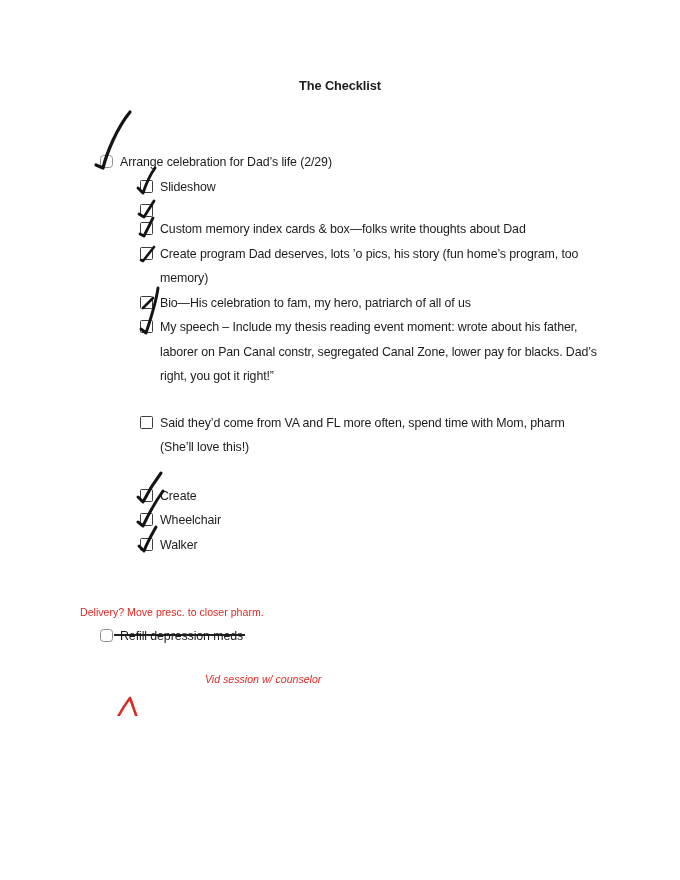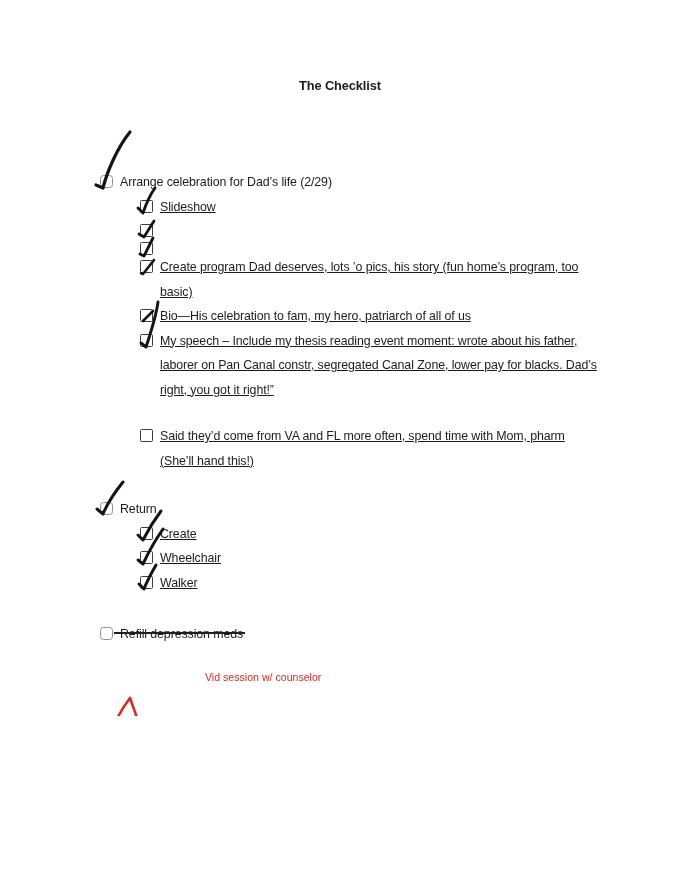--- a/index.html
+++ b/index.html
@@ -7,46 +7,46 @@
     position:relative; width:680px; height:716px; background:#ffffff;
     font-family:"Liberation Sans", sans-serif; color:#1c1c1c;
     font-size:12.4px; letter-spacing:-0.1px; overflow:hidden;
   }
   .doc-title {
     padding-top:74px; text-align:center; font-weight:bold;
     font-size:12.8px; line-height:24px; letter-spacing:-0.1px;
   }
   .body-wrap { padding-left:80px; padding-right:40px; }
   .section { }
-  #sec-celebration { margin-top:72px; }
+  #sec-celebration { margin-top:52px; }
   #sec-house       { margin-top:22px; }
   #sec-returns     { margin-top:24px; }
   .row { display:flex; line-height:24.5px; }
   .row.lv1 { padding-left:20px; }
-  .row.lv2 { padding-left:60px;text-decoration:underline; }
+  .row.lv2 { padding-left:60px; }
   .cb {
     flex:none; width:13px; height:13px; box-sizing:border-box;
     border:1.4px solid #8f8f8f; border-radius:3.5px;
     margin:5px 7px 0 0; position:relative;
   }
   .cb.sq { border-radius:1.5px; border-color:#3d3d3d; }
   .cb svg { position:absolute; left:-16px; top:-50px; width:70px; height:80px; overflow:visible; }
   .lines { min-width:0; }
   .lines .ln { white-space:nowrap; }
   .strike { position:relative; display:inline-block; }
   .strike::after {
     content:""; position:absolute; left:-6px; right:-2px; top:10px;
     height:1.8px; background:#1e1e1e;
   }
   .red-note {
     font-size:10.6px; line-height:15px; letter-spacing:0;
     white-space:nowrap;
   }
   #note-pharm { margin-top:48px; }
-  #sec-meds   { margin-top:27px; }
+  #sec-meds   { margin-top:4px; }
   #note-couns { margin-top:23px; margin-left:125px; }
   .caret-svg { position:absolute; overflow:visible; }
 </style>
 </head>
 <body>
 
 <div class="page" style="color: rgb(28, 28, 28);">
 
   <div class="doc-title">The Checklist</div>
 
@@ -78,30 +78,33 @@
               <path d="M-2 9 L3 12 L13 -4" fill="none" stroke="#141414" stroke-width="2.8" stroke-linecap="round" stroke-linejoin="round"></path>
             </svg>
           </span>
         </div>
         <div class="row lv2">
           <span class="cb sq">
             <svg viewBox="-16 -50 70 80">
               <path d="M-1 11 L3 13 L12 -5" fill="none" stroke="#141414" stroke-width="2.8" stroke-linecap="round" stroke-linejoin="round"></path>
             </svg>
           </span>
+          <div class="lines">
+            <div class="ln">Custom memory index cards &amp; box—folks write thoughts about Dad</div>
+          </div>
         </div>
         <div class="row lv2">
           <span class="cb sq">
             <svg viewBox="-16 -50 70 80">
               <path d="M0 12 L2 13 L13 -1" fill="none" stroke="#141414" stroke-width="2.6" stroke-linecap="round" stroke-linejoin="round"></path>
             </svg>
           </span>
           <div class="lines">
             <div class="ln">Create program Dad deserves, lots ’o pics, his story (fun home’s program, too</div>
-            <div class="ln">basic)</div>
+            <div class="ln">memory)</div>
           </div>
         </div>
         <div class="row lv2">
           <span class="cb sq">
             <svg viewBox="-16 -50 70 80">
               <path d="M2 11 L12 1" fill="none" stroke="#141414" stroke-width="2.6" stroke-linecap="round" stroke-linejoin="round"></path>
             </svg>
           </span>
           <div class="lines">
             <div class="ln">Bio—His celebration to fam, my hero, patriarch of all of us</div>
@@ -118,35 +121,25 @@
             <div class="ln">laborer on Pan Canal constr, segregated Canal Zone, lower pay for blacks. Dad’s</div>
             <div class="ln">right, you got it right!”</div>
           </div>
         </div>
       </div>
     <div class="section" id="sec-house">
         <div class="row lv2">
           <span class="cb sq"></span>
           <div class="lines">
             <div class="ln">Said they’d come from VA and FL more often, spend time with Mom, pharm</div>
-            <div class="ln">(She’ll hand this!)</div>
+            <div class="ln">(She’ll love this!)</div>
           </div>
         </div>
       </div>
     <div class="section" id="sec-returns">
-        <div class="row lv1">
-          <span class="cb">
-            <svg viewBox="-16 -50 70 80">
-              <path d="M-4 6 L2 11 C6 1 14 -11 22 -21" fill="none" stroke="#141414" stroke-width="3" stroke-linecap="round" stroke-linejoin="round"></path>
-            </svg>
-          </span>
-          <div class="lines">
-            <div class="ln">Return</div>
-          </div>
-        </div>
         <div class="row lv2">
           <span class="cb sq">
             <svg viewBox="-16 -50 70 80">
               <path d="M-3 7 L2 12 C7 2 14 -9 20 -17" fill="none" stroke="#141414" stroke-width="3" stroke-linecap="round" stroke-linejoin="round"></path>
             </svg>
           </span>
           <div class="lines">
             <div class="ln">Create</div>
           </div>
         </div>
@@ -164,29 +157,30 @@
           <span class="cb sq">
             <svg viewBox="-16 -50 70 80">
               <path d="M-2 7 L3 12 C6 4 11 -5 15 -12" fill="none" stroke="#141414" stroke-width="3" stroke-linecap="round" stroke-linejoin="round"></path>
             </svg>
           </span>
           <div class="lines">
             <div class="ln">Walker</div>
           </div>
         </div>
       </div>
+    <div class="red-note" id="note-pharm" style="color: rgb(217, 43, 38);">Delivery? Move presc. to closer pharm.</div>
     <div class="section" id="sec-meds">
         <div class="row lv1">
           <span class="cb"></span>
           <div class="lines">
             <div class="ln"><span class="strike">Refill depression meds</span></div>
           </div>
         </div>
       </div>
-    <div class="red-note" id="note-couns" style="color: rgb(217, 43, 38);">Vid session w/ counselor</div>
+    <div class="red-note" id="note-couns" style="color: rgb(217, 43, 38); font-style: italic;">Vid session w/ counselor</div>
   </div>
 
   <svg class="caret-svg" style="left:105px;top:692px;width:45px;height:45px" viewBox="105 692 45 45">
     <path class="redstroke" d="M109 731 C112 731 113 727 114 723" fill="none" stroke-linecap="round" stroke-width="2.4" stroke="#d92b26"></path>
     <path class="redstroke" d="M112 729 C117 718 123 707 130 698 L142 732" fill="none" stroke-linecap="round" stroke-linejoin="round" stroke-width="2.6" stroke="#d92b26"></path>
   </svg>
 
   <svg class="caret-svg" style="left:230px;top:783px;width:80px;height:48px" viewBox="230 783 80 48">
     <path class="redstroke" d="M238 824 C244 812 250 800 257 789 C272 798 288 807 302 814" fill="none" stroke-linecap="round" stroke-linejoin="round" stroke-width="3.2" stroke="#d92b26"></path>
   </svg>

